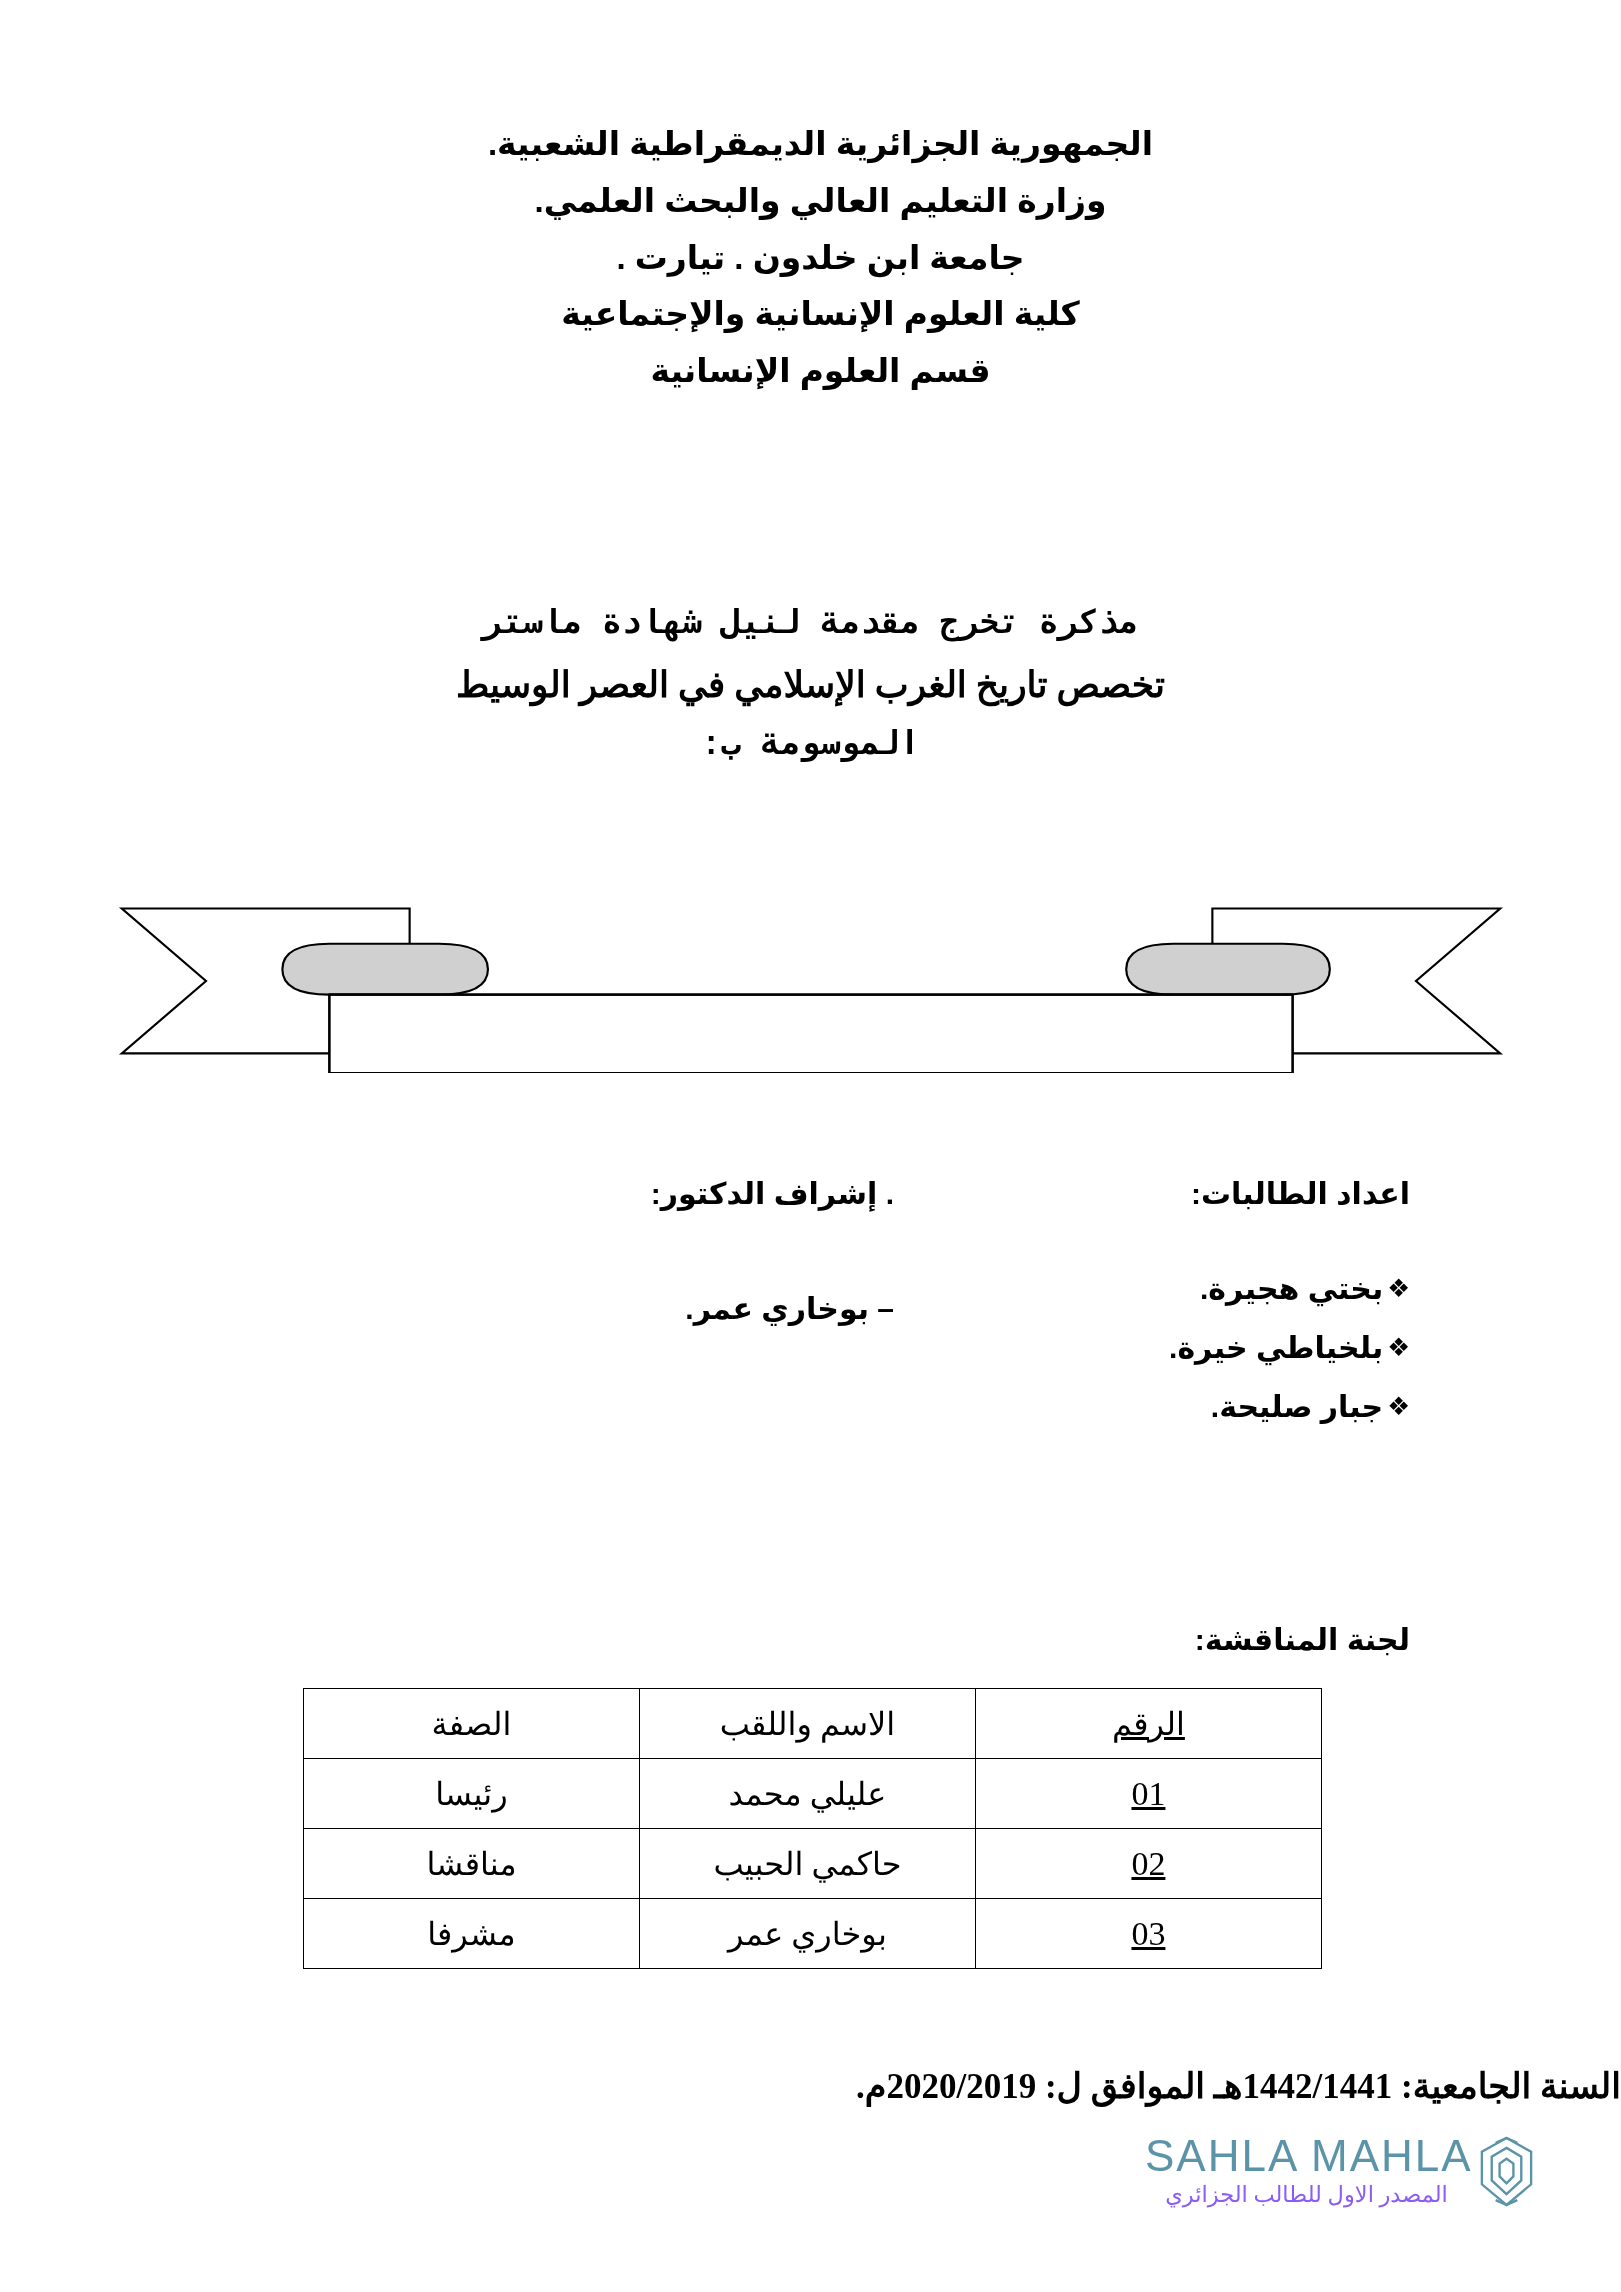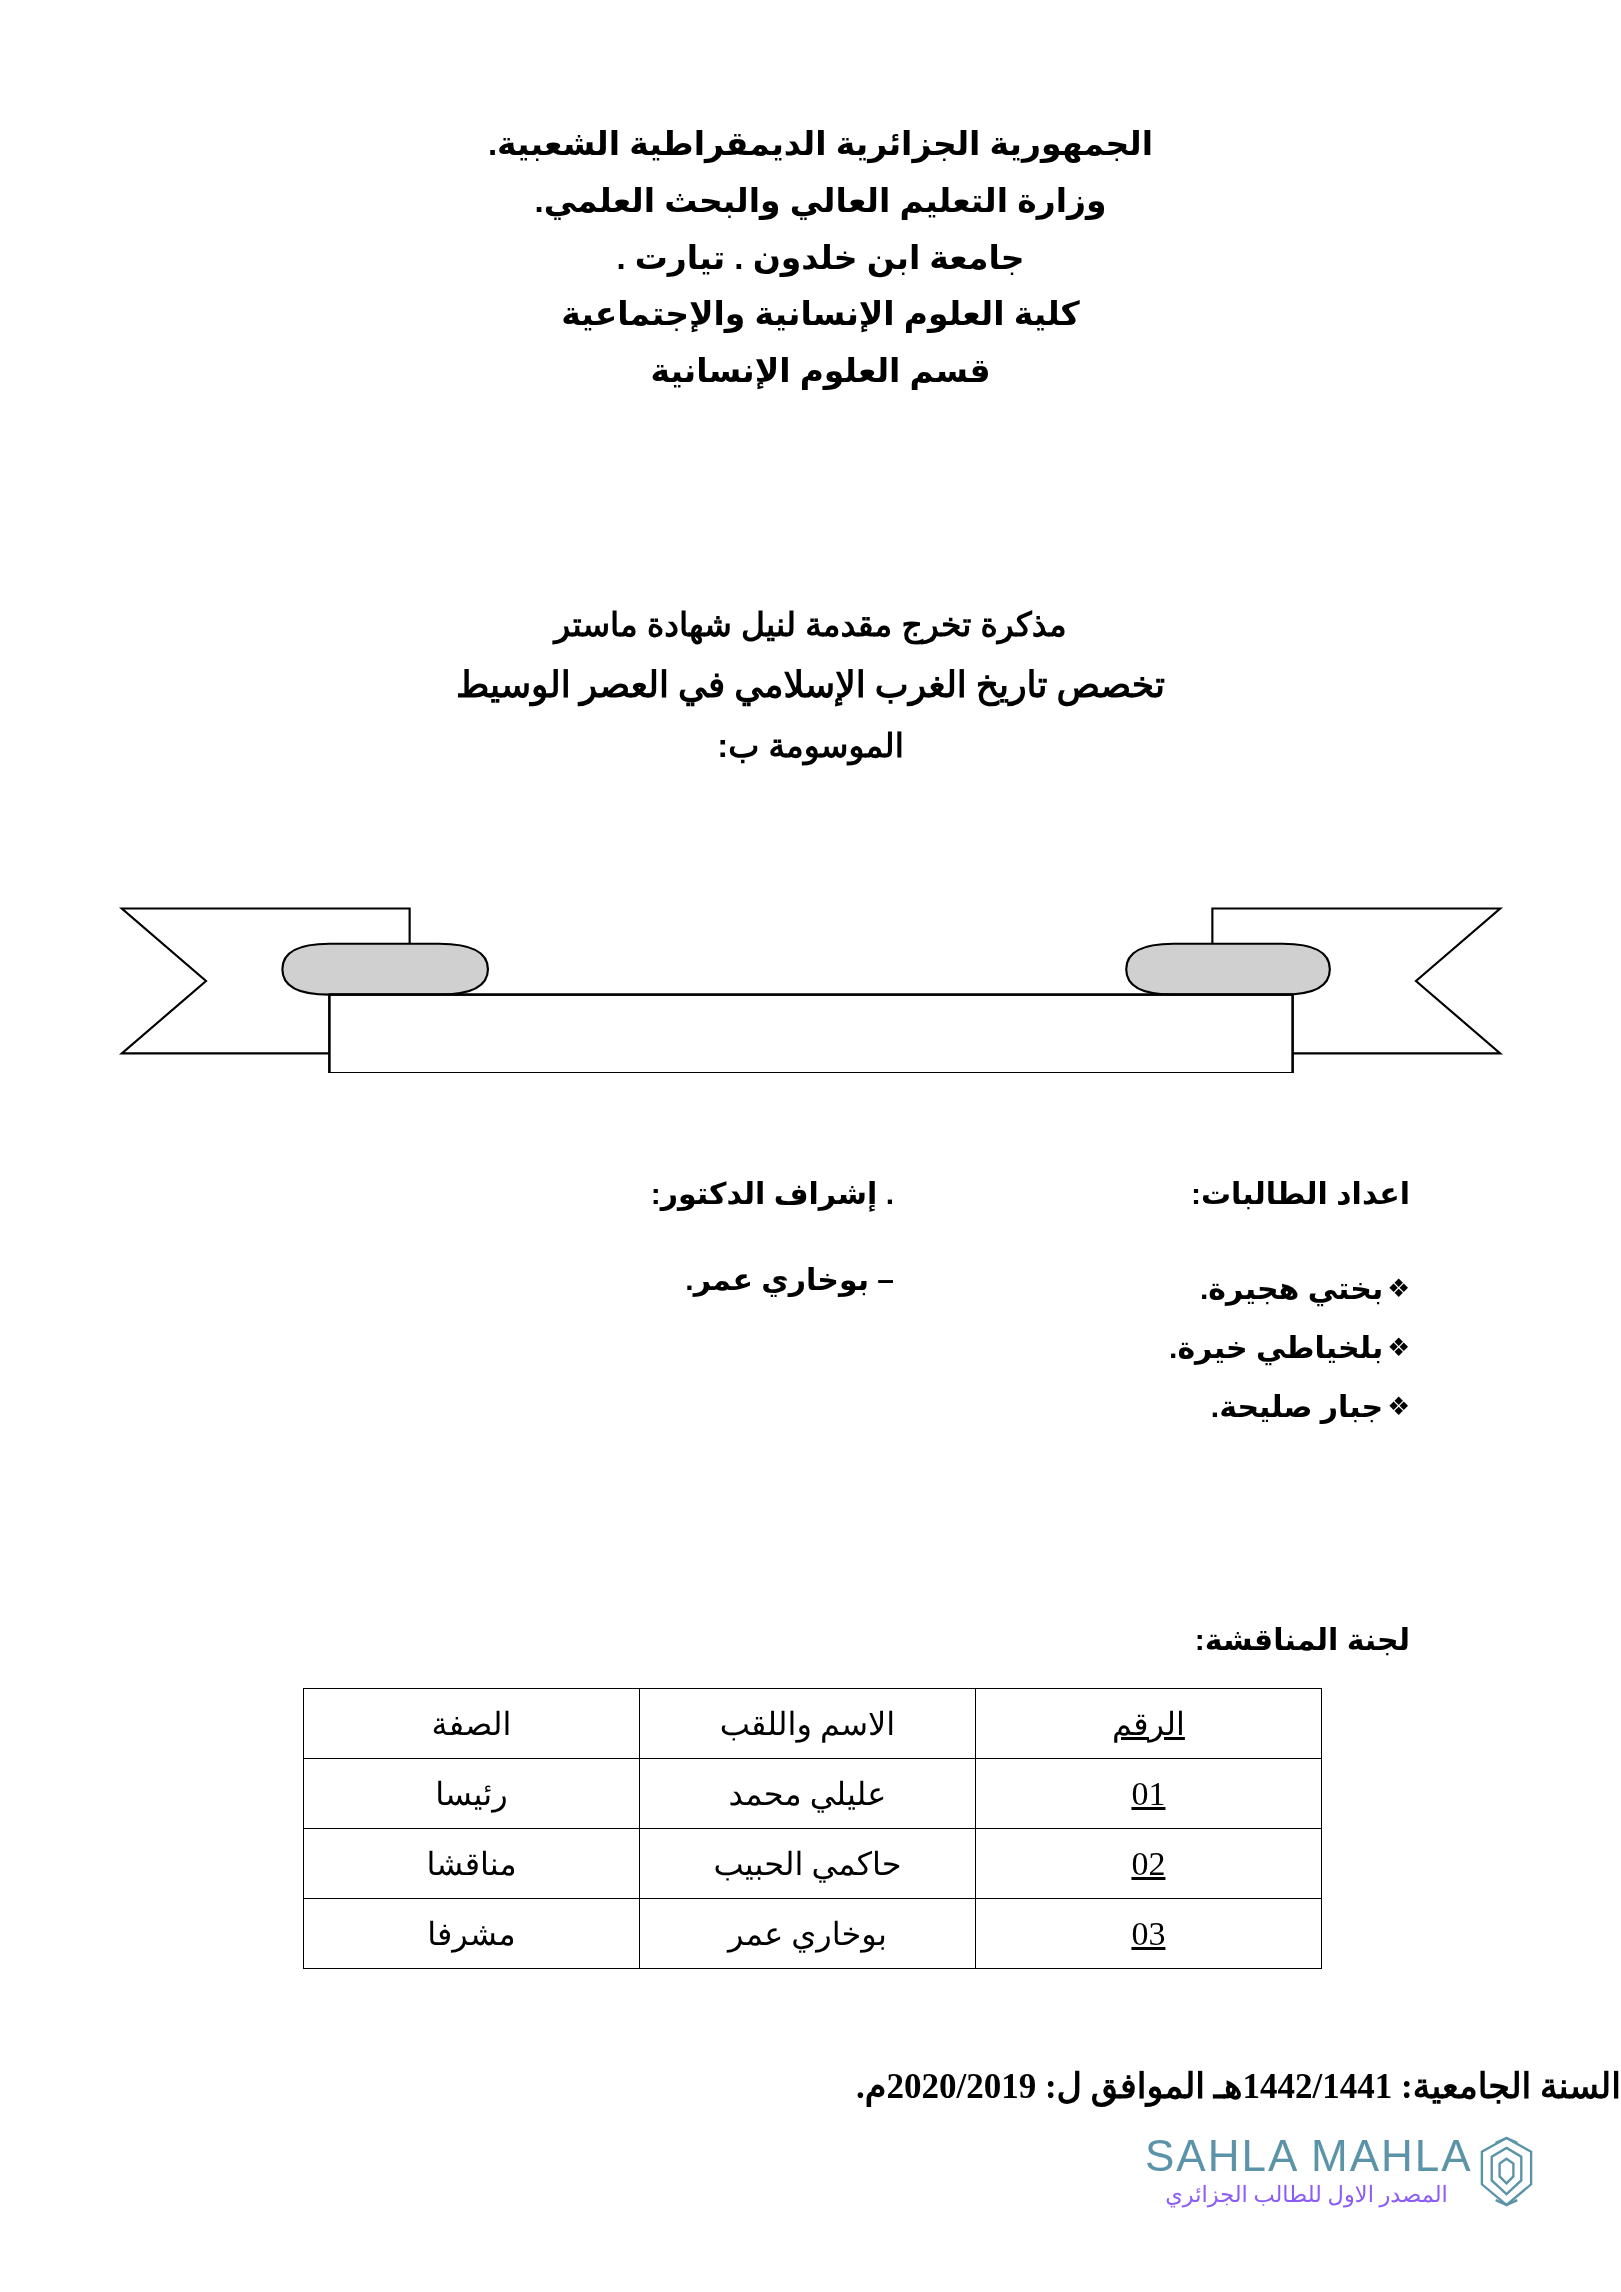--- a/index.html
+++ b/index.html
@@ -45,21 +45,21 @@
 
   
   .degree-block {
     position: absolute;
     top: 596px;
     left: 0;
     right: 0;
     text-align: center;
   }
   .degree-line {
-    font-family: Liberation Sans, sans-serif;
+    font-family: Liberation Mono, monospace;
     font-weight: bold;
     font-size: 33px;
     line-height: 1.75;
     direction: rtl;
     white-space: nowrap;
   }
   .degree-line.serif {
     font-family: "Liberation Serif", "DejaVu Serif", serif;
     font-size: 36px;
   }
@@ -125,21 +125,21 @@
     font-family: "Liberation Sans", "DejaVu Sans", sans-serif;
     font-weight: bold;
     font-size: 30px;
     line-height: 1.2;
     white-space: nowrap;
   }
   .people-sub {
     font-family: "Liberation Sans", "DejaVu Sans", sans-serif;
     font-weight: bold;
     font-size: 30px;
-    margin-top: 50px;
+    margin-top: 79px;
     white-space: nowrap;
   }
   .student-list {
     list-style: none;
     margin: 47px 0 0 0;
     padding: 0;
   }
   .student-list li {
     font-family: "Liberation Sans", "DejaVu Sans", sans-serif;
     font-weight: bold;

